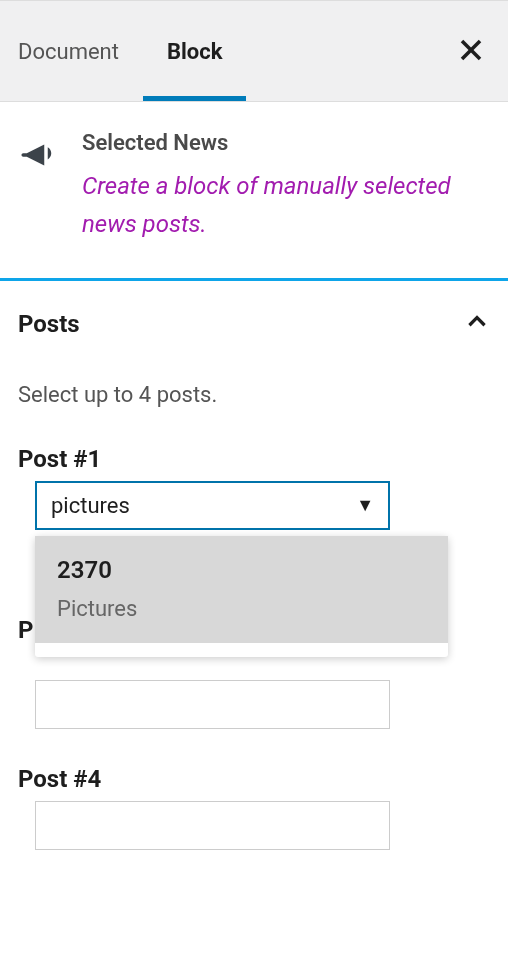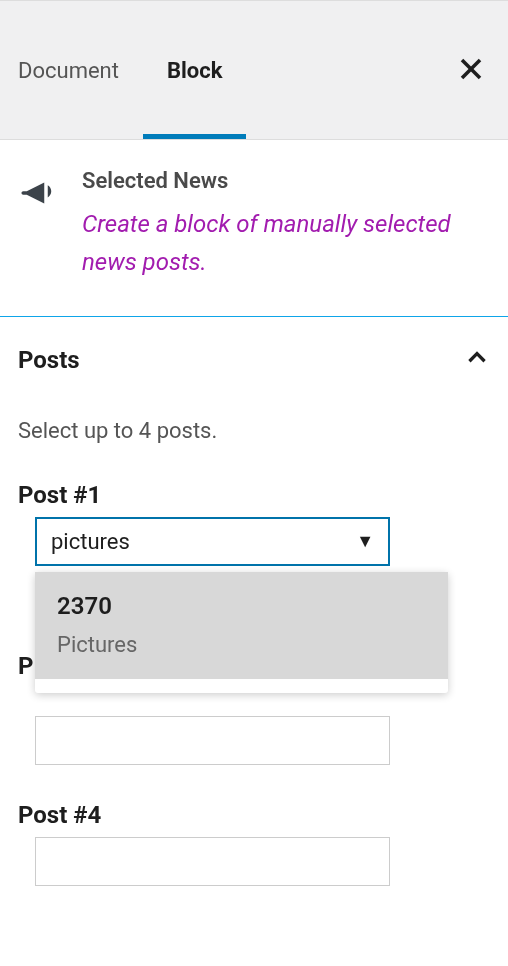--- a/index.html
+++ b/index.html
@@ -12,21 +12,21 @@
       width: 508px;
       background: #fff;
       color: #1e1e1e;
     }
     .tab-header {
       display: flex;
       align-items: center;
       background: #f0f0f1;
       border-bottom: 1px solid #ddd;
       border-top: 1px solid #ddd;
-      height: 140px;
+      height: 102px;
       padding: 0 18px;
       position: relative;
     }
     .tab {
       padding: 0 24px;
       height: 100%;
       display: flex;
       align-items: center;
       font-size: 22px;
       color: #555;
@@ -55,21 +55,21 @@
       font-weight: bold;
       cursor: pointer;
       color: #1e1e1e;
       padding: 8px;
       line-height: 1;
     }
     .block-info {
       display: flex;
       padding: 28px 18px 34px 18px;
       gap: 22px;
-      border-bottom: 1px solid #0ea5e9;
+      border-bottom: 3px solid #0ea5e9;
     }
     .block-icon {
       flex-shrink: 0;
       margin-top: 4px;
     }
     .block-title {
       font-size: 22px;
       font-weight: 600;
       color: #4a4a4a;
       margin-bottom: 12px;

